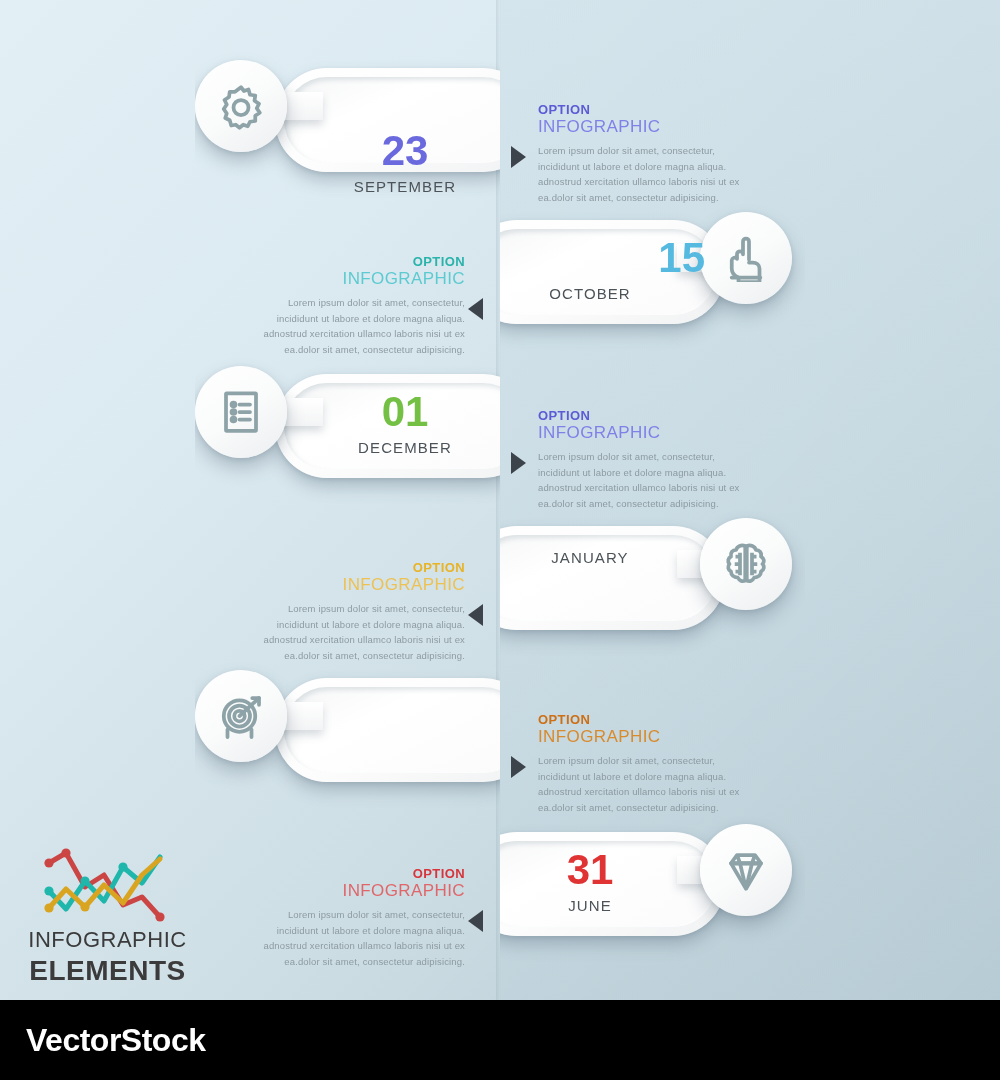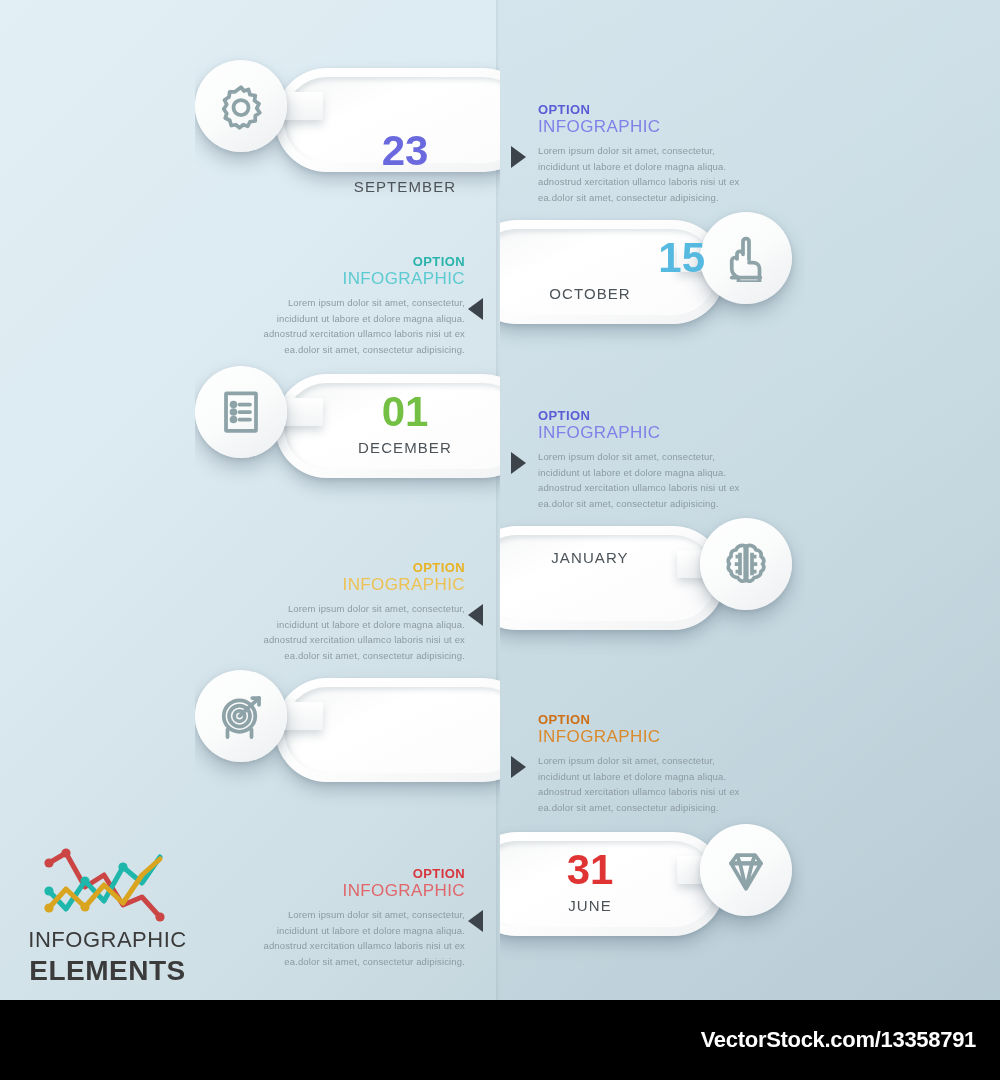--- a/index.html
+++ b/index.html
@@ -412,15 +412,15 @@
           <circle cx="17" cy="63" r="4.6" fill="#d9a520"></circle>
           <circle cx="53" cy="62" r="4.6" fill="#d9a520"></circle>
         </g>
       </svg>
       <div class="logo-title">INFOGRAPHIC</div>
       <div class="logo-sub">ELEMENTS</div>
     </div>
   </div>
 
   <div id="watermark">
-    <div id="wm-url">VectorStock.com/13358791</div>
+    <div id="wm-brand">VectorStock</div>
   </div>
 </div>
 
 </body></html>

